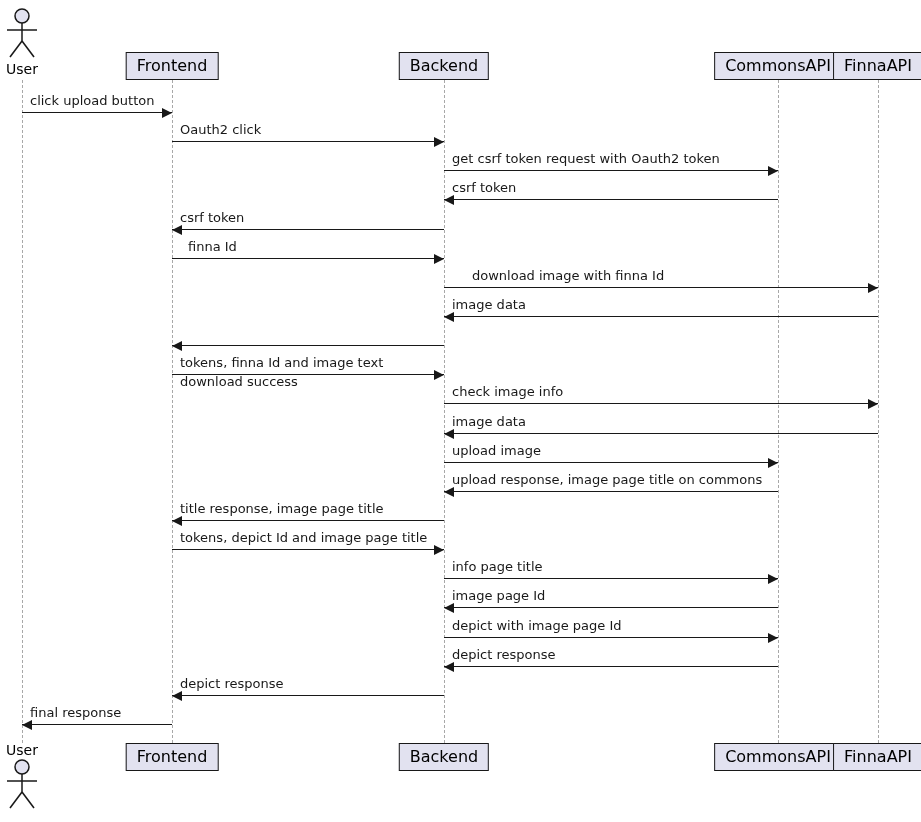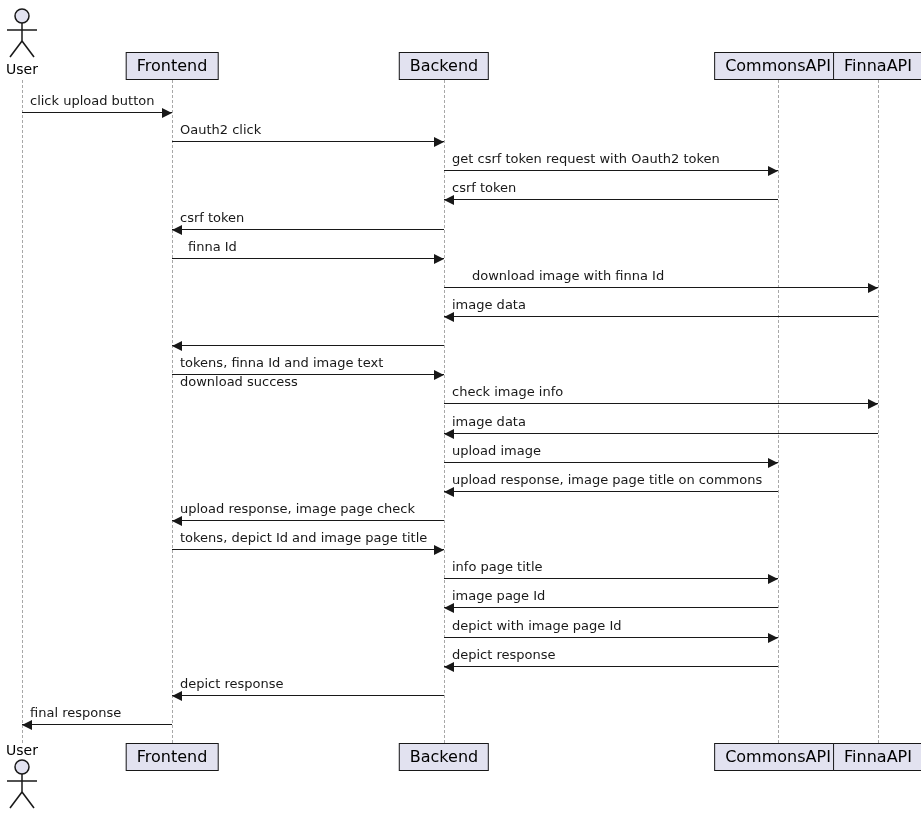--- a/index.html
+++ b/index.html
@@ -136,21 +136,21 @@
     <div class="arrow-left" style="left: 444px; top: 429px;"></div>
     <div class="msg-label" style="left: 452px; top: 414px;">image data</div>
     <div class="msg-line" style="left: 444px; top: 462px; width: 334px;"></div>
     <div class="arrow-right" style="left: 768px; top: 458px;"></div>
     <div class="msg-label" style="left: 452px; top: 443px;">upload image</div>
     <div class="msg-line" style="left: 444px; top: 491px; width: 334px;"></div>
     <div class="arrow-left" style="left: 444px; top: 487px;"></div>
     <div class="msg-label" style="left: 452px; top: 472px;">upload response, image page title on commons</div>
     <div class="msg-line" style="left: 172px; top: 520px; width: 272px;"></div>
     <div class="arrow-left" style="left: 172px; top: 516px;"></div>
-    <div class="msg-label" style="left: 180px; top: 501px;">upload response, image page check</div>
+    <div class="msg-label" style="left: 180px; top: 501px;">title response, image page title</div>
     <div class="msg-line" style="left: 172px; top: 549px; width: 272px;"></div>
     <div class="arrow-right" style="left: 434px; top: 545px;"></div>
     <div class="msg-label" style="left: 180px; top: 530px;">tokens, depict Id and image page title</div>
     <div class="msg-line" style="left: 444px; top: 578px; width: 334px;"></div>
     <div class="arrow-right" style="left: 768px; top: 574px;"></div>
     <div class="msg-label" style="left: 452px; top: 559px;">info page title</div>
     <div class="msg-line" style="left: 444px; top: 607px; width: 334px;"></div>
     <div class="arrow-left" style="left: 444px; top: 603px;"></div>
     <div class="msg-label" style="left: 452px; top: 588px;">image page Id</div>
     <div class="msg-line" style="left: 444px; top: 637px; width: 334px;"></div>

